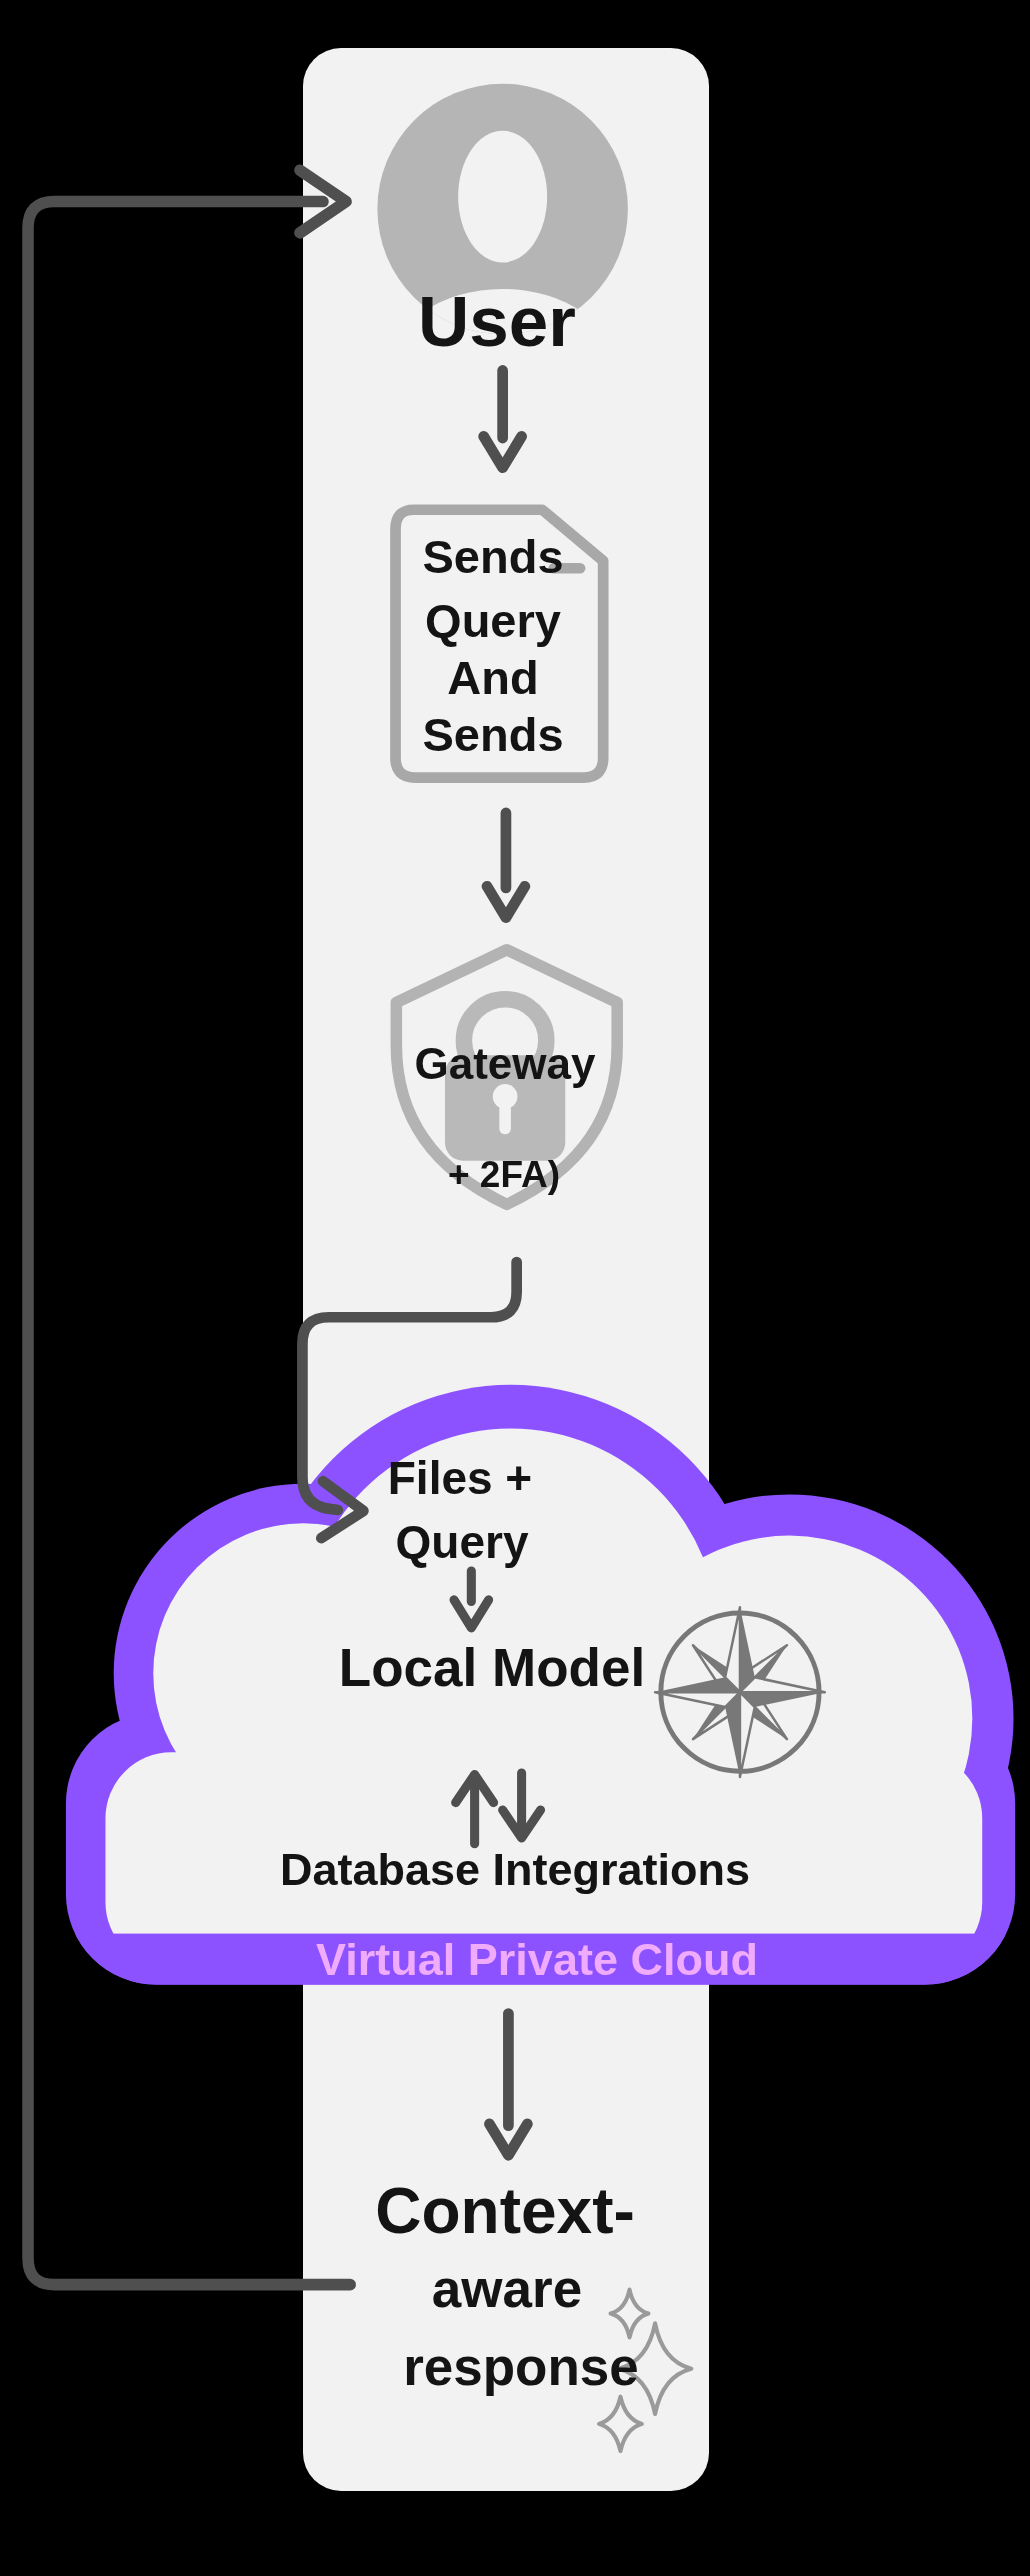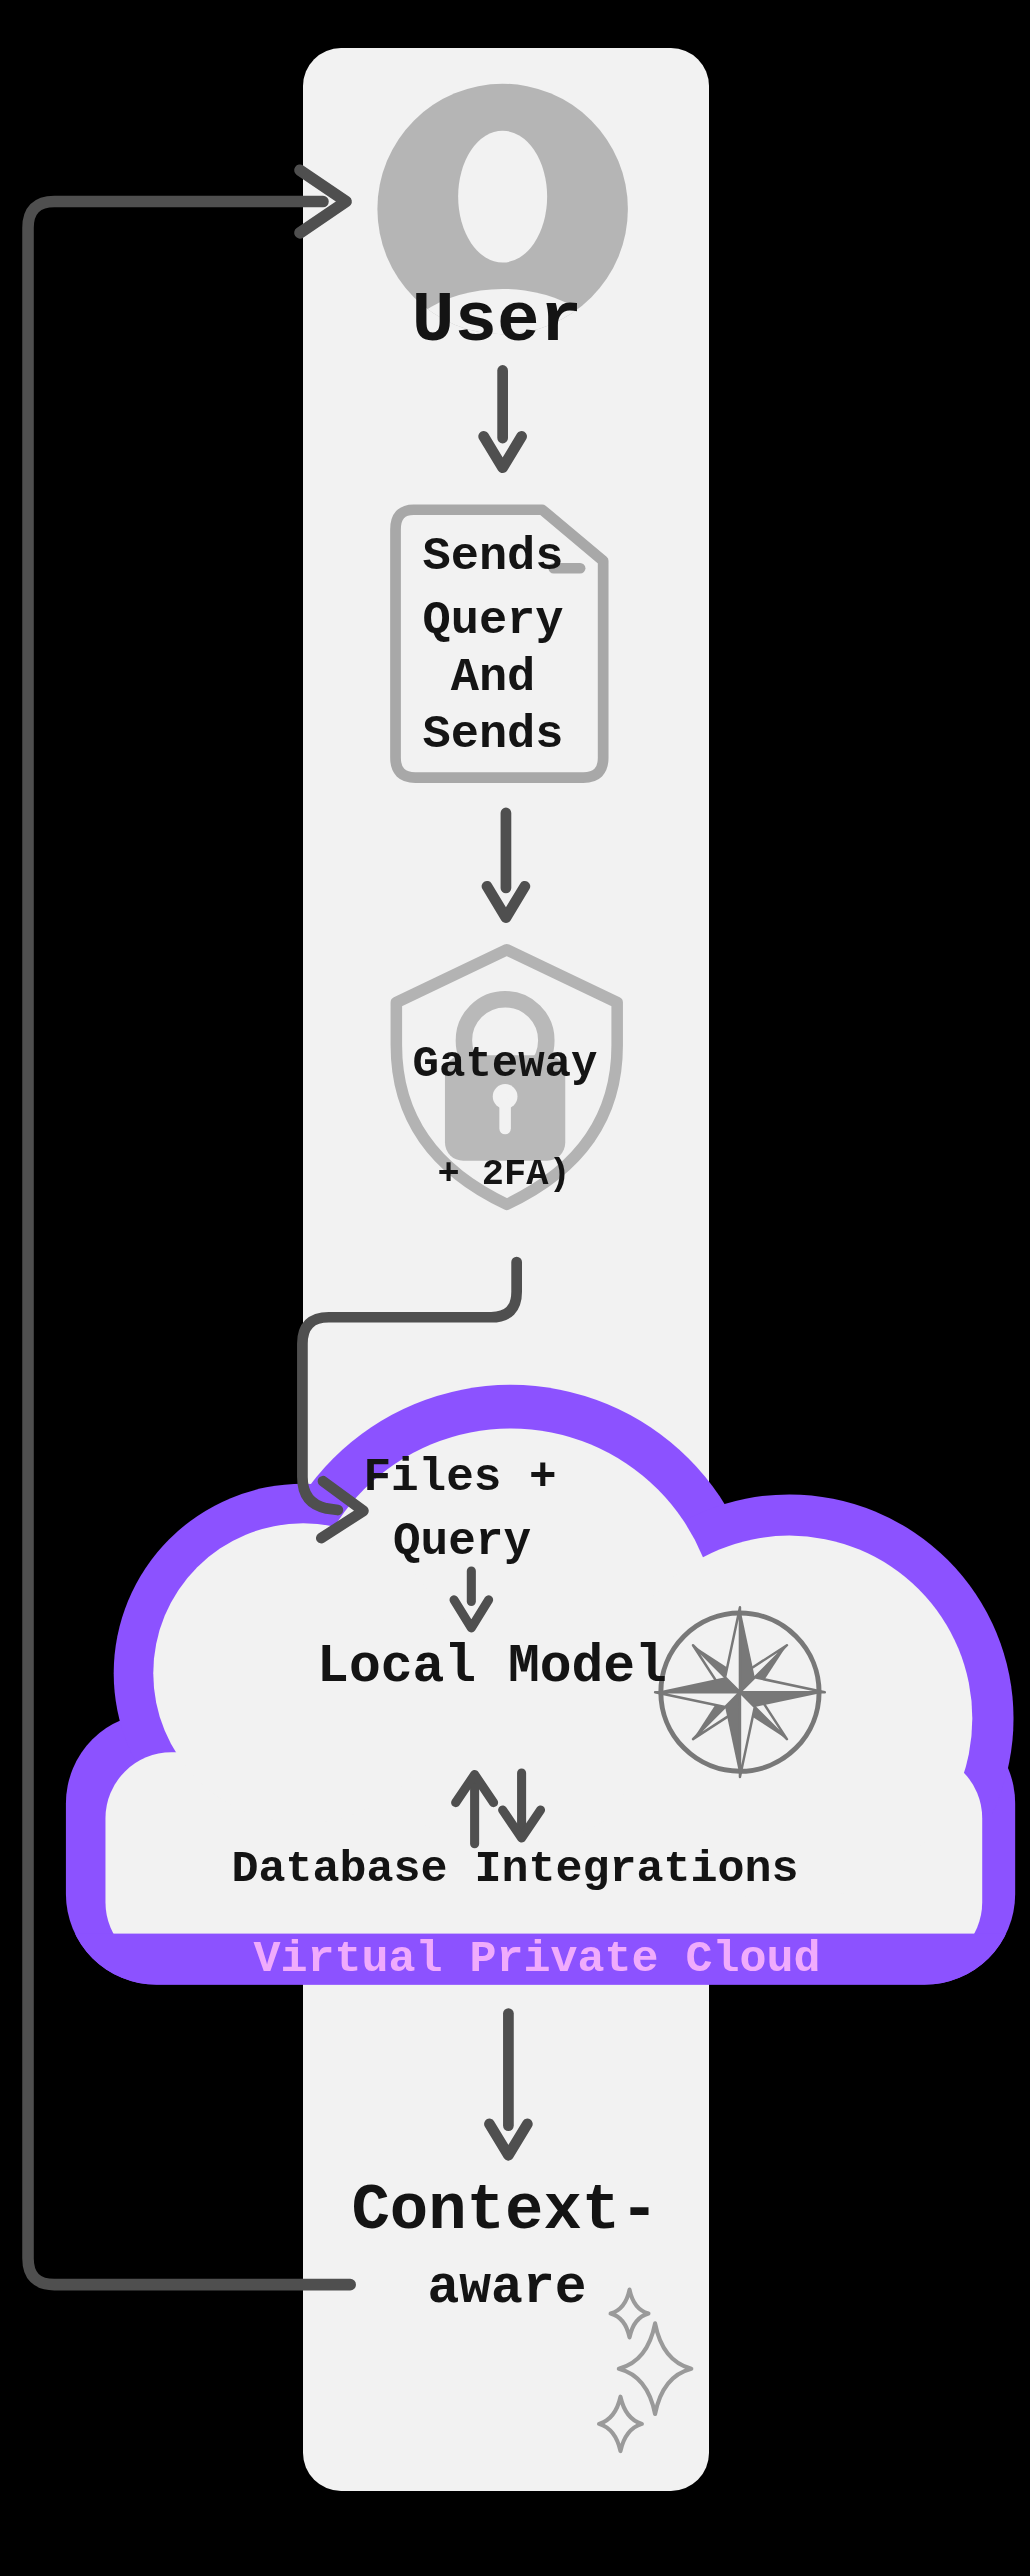--- a/index.html
+++ b/index.html
@@ -2,21 +2,21 @@
 <html style="font-size:13px"><head>
 <meta charset="utf-8">
 <style>
   html,body{margin:0;padding:0;background:#000;}
   .stage{position:relative;width:1030px;height:2576px;background:#000;overflow:hidden;
          font-family:"Liberation Sans",sans-serif;}
   .panel{position:absolute;left:303px;top:48px;width:406px;height:2443px;
          background:#f2f2f2;border-radius:38px;}
   svg.layer{position:absolute;left:0;top:0;width:1030px;height:2576px;}
   .t{position:absolute;transform:translate(-50%,-50%);white-space:nowrap;
-     font-weight:700;color:#141414;line-height:1;font-family:Liberation Mono, monospace;}
+     font-weight:700;color:#141414;line-height:1;}
   .user-label{left:497px;top:321px;font-size:71px;font-weight:800;}
   .doc-line1{left:493px;top:556px;font-size:47px;}
   .doc-line2{left:493px;top:620px;font-size:47px;}
   .doc-line3{left:493px;top:677px;font-size:47px;}
   .doc-line4{left:493px;top:734px;font-size:47px;}
   .gw-title{left:505px;top:1064px;font-size:44px;font-weight:800;}
   .gw-auth1{left:500px;top:1130px;font-size:37px;}
   .gw-auth2{left:504px;top:1174px;font-size:37px;}
   .cl-pay1{left:460px;top:1478px;font-size:46px;}
   .cl-pay2{left:462px;top:1542px;font-size:46px;}
@@ -172,15 +172,16 @@
   <div class="t gw-auth2">+ 2FA)</div>
 
   <div class="t cl-pay1">Files +</div>
   <div class="t cl-pay2">Query</div>
   <div class="t cl-mod1">Local Model</div>
   <div class="t cl-db">Database Integrations</div>
   <div class="t cl-band">Virtual Private Cloud</div>
 
   <div class="t rs-line1">Context-</div>
   <div class="t rs-line2">aware</div>
+  <div class="t rs-line3">response</div>
 
 </div>
 
 
 </body></html>

